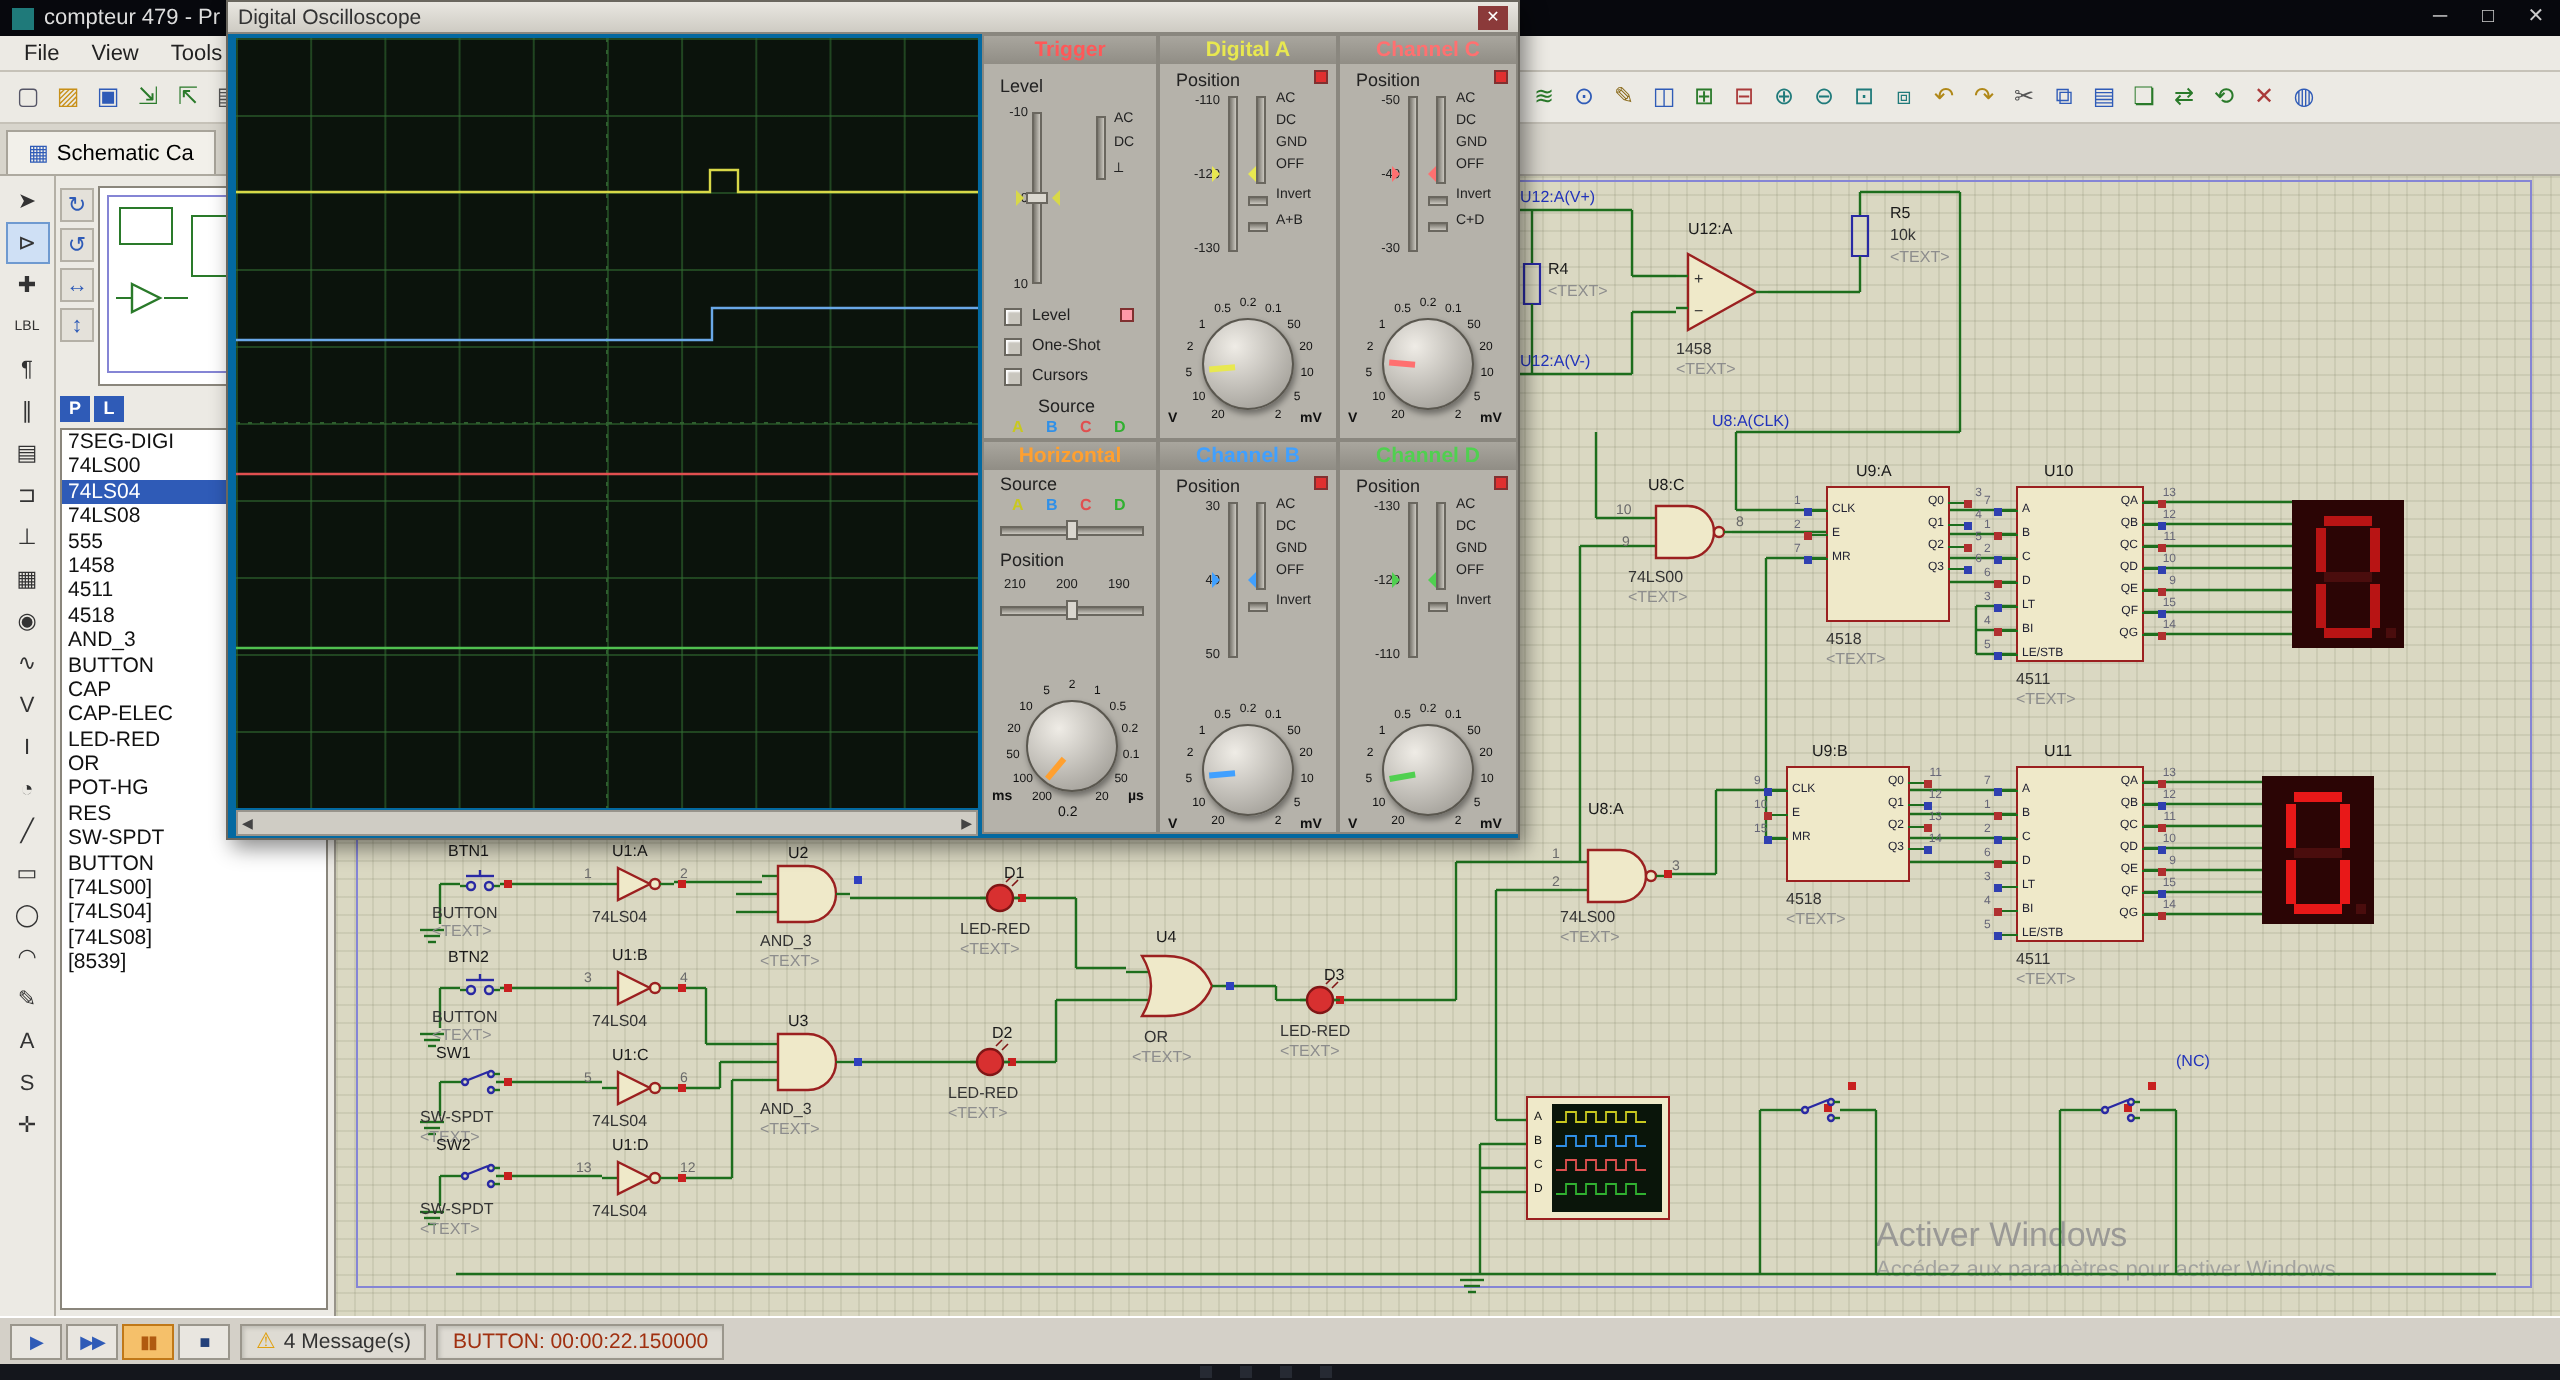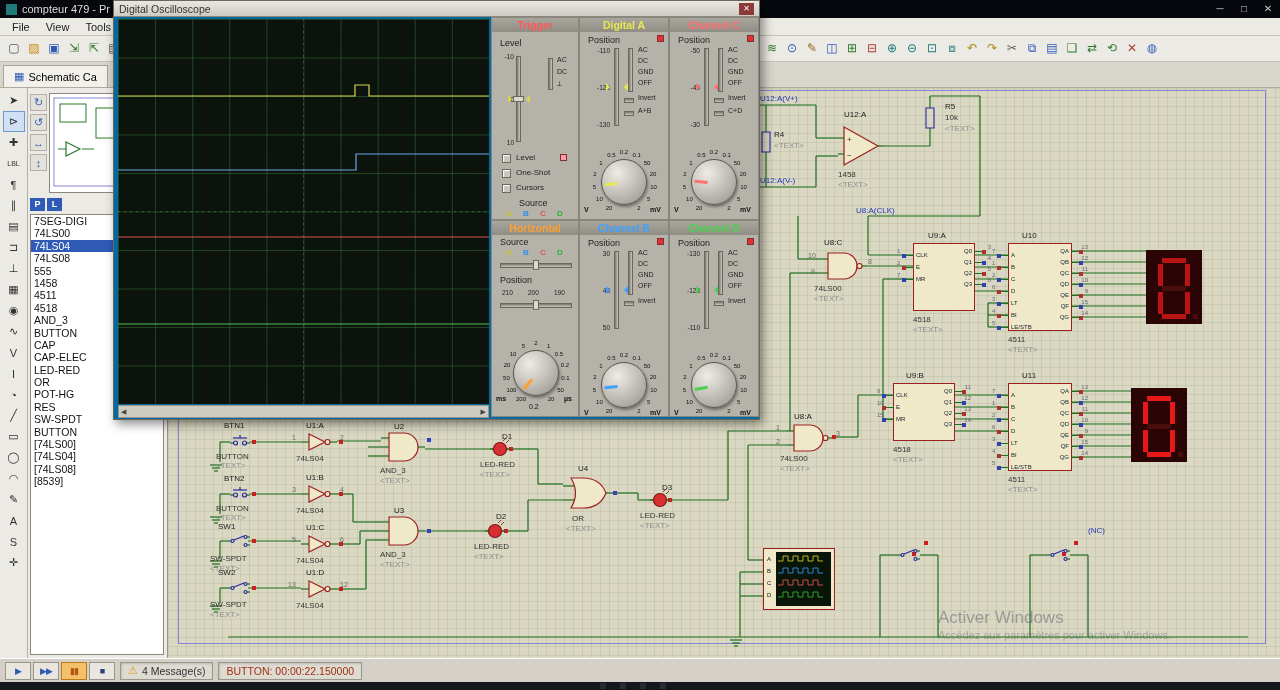--- a/index.html
+++ b/index.html
@@ -798,21 +798,21 @@
         <div class="slab ph" style="left: 745px; top: 237px;">&lt;TEXT&gt;</div>
         <div class="slab ref" style="left: 854px; top: 143px;">U10</div>
         <div class="slab val" style="left: 840px; top: 247px;">4511</div>
         <div class="slab ph" style="left: 840px; top: 257px;">&lt;TEXT&gt;</div>
         <div class="slab ref" style="left: 738px; top: 283px;">U9:B</div>
         <div class="slab val" style="left: 725px; top: 357px;">4518</div>
         <div class="slab ph" style="left: 725px; top: 367px;">&lt;TEXT&gt;</div>
         <div class="slab ref" style="left: 854px; top: 283px;">U11</div>
         <div class="slab val" style="left: 840px; top: 387px;">4511</div>
         <div class="slab ph" style="left: 840px; top: 397px;">&lt;TEXT&gt;</div>
-        <div class="slab ref" style="left: 626px; top: 324px;">U8:A</div>
+        <div class="slab ref" style="left: 626px; top: 312px;">U8:A</div>
         <div class="slab val" style="left: 612px; top: 366px;">74LS00</div>
         <div class="slab ph" style="left: 612px; top: 376px;">&lt;TEXT&gt;</div>
         <div class="slab pin" style="left: 608px; top: 336px;">1</div>
         <div class="slab pin" style="left: 608px; top: 350px;">2</div>
         <div class="slab pin" style="left: 668px; top: 342px;">3</div>
         <div class="slab ref" style="left: 56px; top: 333px;">BTN1</div>
         <div class="slab val" style="left: 48px; top: 364px;">BUTTON</div>
         <div class="slab ph" style="left: 48px; top: 373px;">&lt;TEXT&gt;</div>
         <div class="slab ref" style="left: 138px; top: 333px;">U1:A</div>
         <div class="slab val" style="left: 128px; top: 366px;">74LS04</div>

